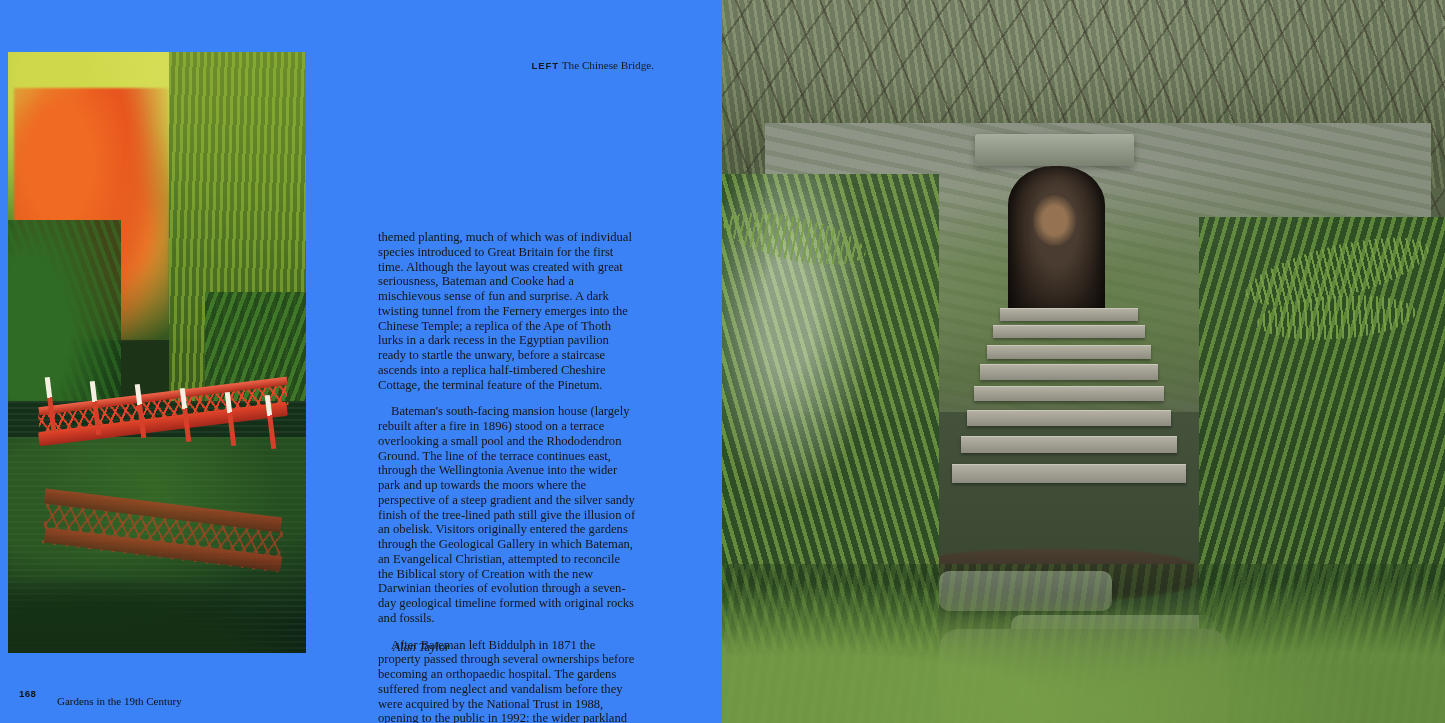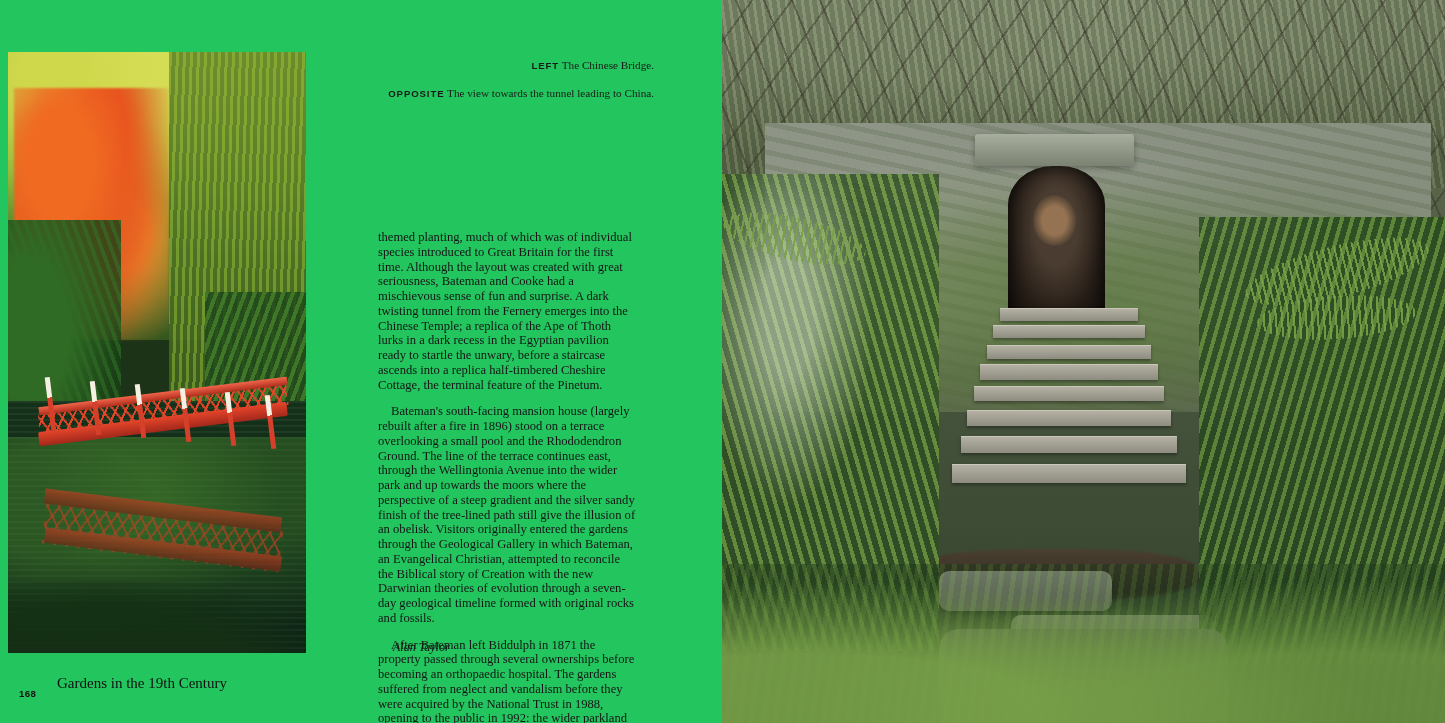--- a/index.html
+++ b/index.html
@@ -20,21 +20,21 @@
     width: 1445px;
     height: 723px;
     background: #ffffff;
   }
 
   
   .page-left {
     position: absolute;
     left: 0; top: 0;
     width: 722px; height: 723px;
-    background: #22c55e;
+    background: #3b82f6;
   }
 
   
   .photo-bridge {
     position: absolute;
     left: 8px; top: 52px;
     width: 298px; height: 601px;
     overflow: hidden;
     background: #1d3318;
   }
@@ -192,22 +192,22 @@
     position: absolute;
     left: 19px; bottom: 24px;
     font-family: Liberation Sans, sans-serif;
     font-size: 9.6px;
     font-weight: 700;
     color: #111;
     letter-spacing: .4px;
   }
   .running-head {
     position: absolute;
-    left: 57px; bottom: 31px;
-    font-size: 15px;
+    left: 57px; bottom: 16px;
+    font-size: 11px;
     color: #111;
   }
 
   
   .page-right {
     position: absolute;
     left: 722px; top: 0;
     width: 723px; height: 723px;
     overflow: hidden;
     background: #3d4a32;
@@ -350,23 +350,20 @@
         <div class="r2"></div>
       </div>
 
       <div class="pb-foreground"></div>
     </div>
 
     <div class="captions">
       <div class="caption-block">
         <span class="caption-lead">LEFT</span><span> The Chinese Bridge.</span>
       </div>
-      <div class="caption-block">
-        <span class="caption-lead">OPPOSITE</span><span> The view towards the tunnel leading to China.</span>
-      </div>
     </div>
 
     <div class="body-col">
       <p>themed planting, much of which was of individual species introduced to Great Britain for the first time. Although the layout was created with great seriousness, Bateman and Cooke had a mischievous sense of fun and surprise. A dark twisting tunnel from the Fernery emerges into the Chinese Temple; a replica of the Ape of Thoth lurks in a dark recess in the Egyptian pavilion ready to startle the unwary, before a staircase ascends into a replica half-timbered Cheshire Cottage, the terminal feature of the Pinetum.</p>
       <p class="indent">Bateman's south-facing mansion house (largely rebuilt after a fire in 1896) stood on a terrace overlooking a small pool and the Rhododendron Ground. The line of the terrace continues east, through the Wellingtonia Avenue into the wider park and up towards the moors where the perspective of a steep gradient and the silver sandy finish of the tree-lined path still give the illusion of an obelisk. Visitors originally entered the gardens through the Geological Gallery in which Bateman, an Evangelical Christian, attempted to reconcile the Biblical story of Creation with the new Darwinian theories of evolution through a seven-day geological timeline formed with original rocks and fossils.</p>
       <p class="indent">After Bateman left Biddulph in 1871 the property passed through several ownerships before becoming an orthopaedic hospital. The gardens suffered from neglect and vandalism before they were acquired by the National Trust in 1988, opening to the public in 1992: the wider parkland became a local authority country park.</p>
     </div>
 
     <div class="byline">Alan Taylor</div>
 

